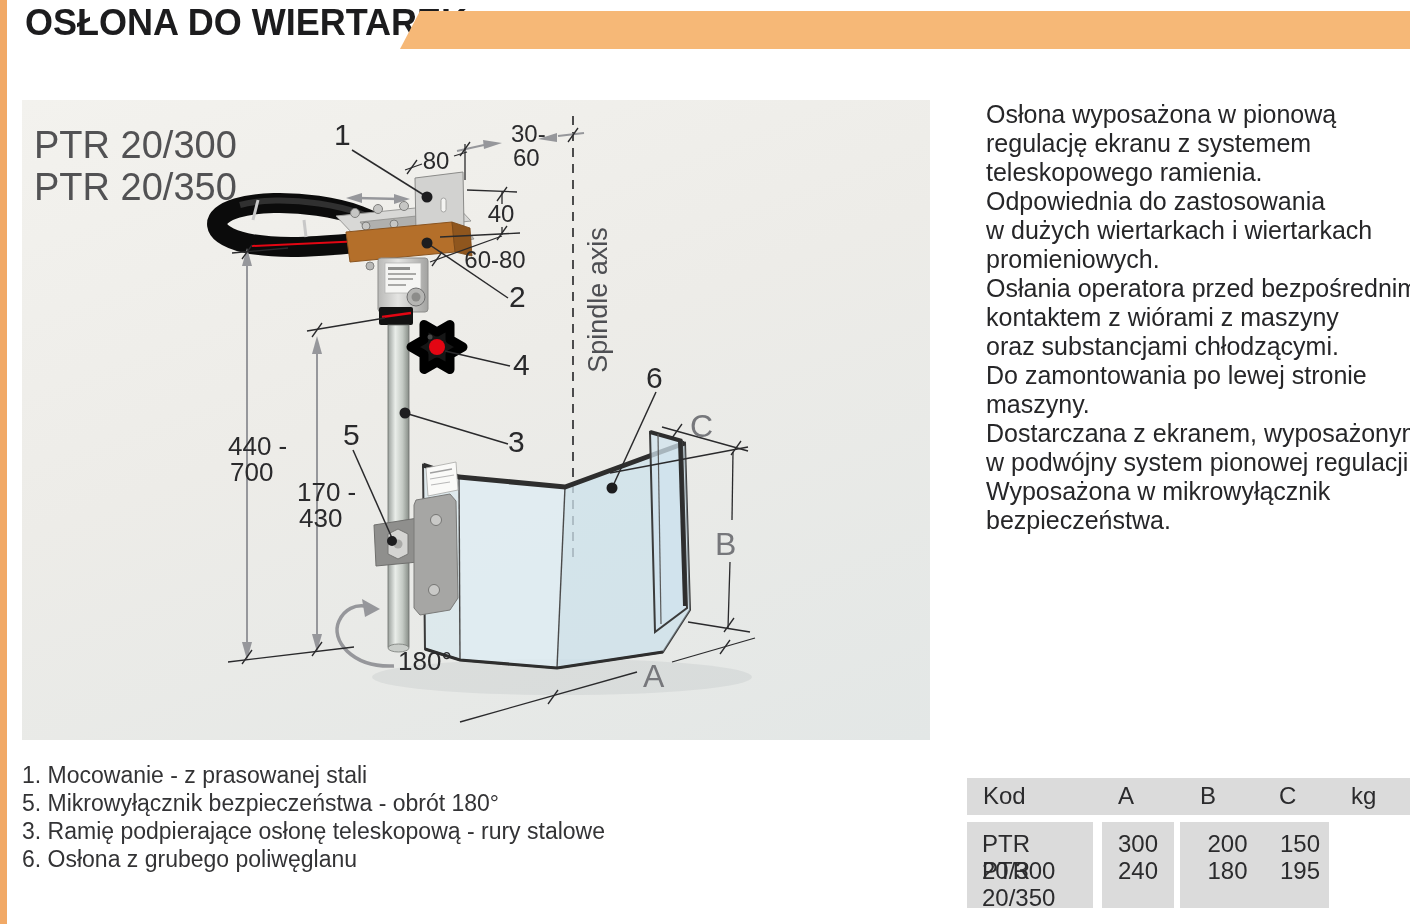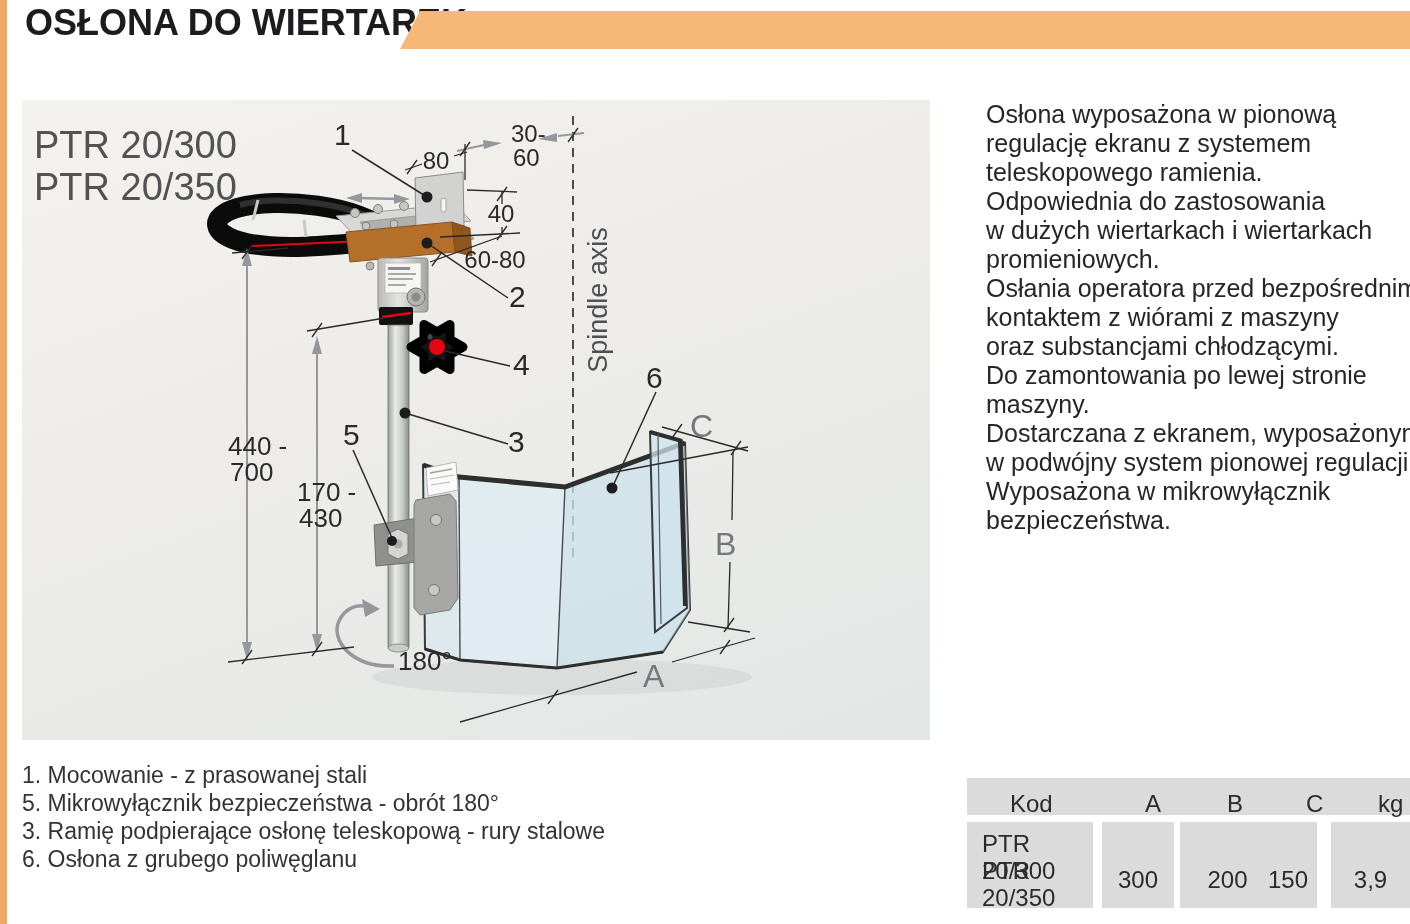--- a/index.html
+++ b/index.html
@@ -12,24 +12,24 @@
         clip-path:polygon(20px 0,100% 0,100% 100%,0 100%);}
   .panel{position:absolute;left:22px;top:100px;width:908px;height:640px;
          background:linear-gradient(160deg,#f3f2ee 0%,#edece8 45%,#e3e7e6 100%);}
   .models{position:absolute;left:12px;top:24px;font-size:38px;line-height:42px;color:#525254;}
   .desc{position:absolute;left:986px;top:100px;width:450px;font-size:25px;line-height:29px;
         color:#262628;white-space:pre-line;}
   .legend{position:absolute;left:22px;top:761px;font-size:23px;line-height:28px;color:#333335;}
   .legend div{height:28px;}
   .tbl{position:absolute;left:967px;top:778px;width:443px;height:131px;font-size:24px;color:#2b2b2d;}
   .tbl .hdr{position:absolute;left:0;top:0;width:443px;height:37px;background:#DBDBDB;}
-  .tbl .hdr span{position:absolute;top:12px;margin-left:27px;}
+  .tbl .hdr span{position:absolute;top:4px;}
   .blk{position:absolute;top:44px;height:86px;background:#DBDBDB;box-sizing:border-box;padding-top:8px;}
   .blk div{height:27px;line-height:27px;}
-  .blk.num div{text-align:center;margin-top:36px;}
+  .blk.num div{text-align:center;}
   .svgtxt{font-family:"Liberation Sans",sans-serif;}
 </style>
 </head>
 <body>
 
 <div class="page">
   <div class="stripe"></div>
   <div class="title">OSŁONA DO WIERTAREK</div>
   <div class="band"></div>
 
@@ -287,22 +287,18 @@
       <div>PTR 20/350</div>
     </div>
     <div class="blk num" style="left:135px;width:72px">
       <div>300</div>
       <div>240</div>
     </div>
     <div class="blk num" style="left:213px;width:95px">
       <div>200</div>
       <div>180</div>
     </div>
-    <div class="blk num" style="left:292px;width:58px">
+    <div class="blk num" style="left:304px;width:58px">
       <div>150</div>
       <div>195</div>
     </div>
-    <div class="blk num" style="left:364px;width:79px">
-      <div>3,9</div>
-      <div>4,2</div>
-    </div>
   </div>
 </div>
 
 </body></html>

